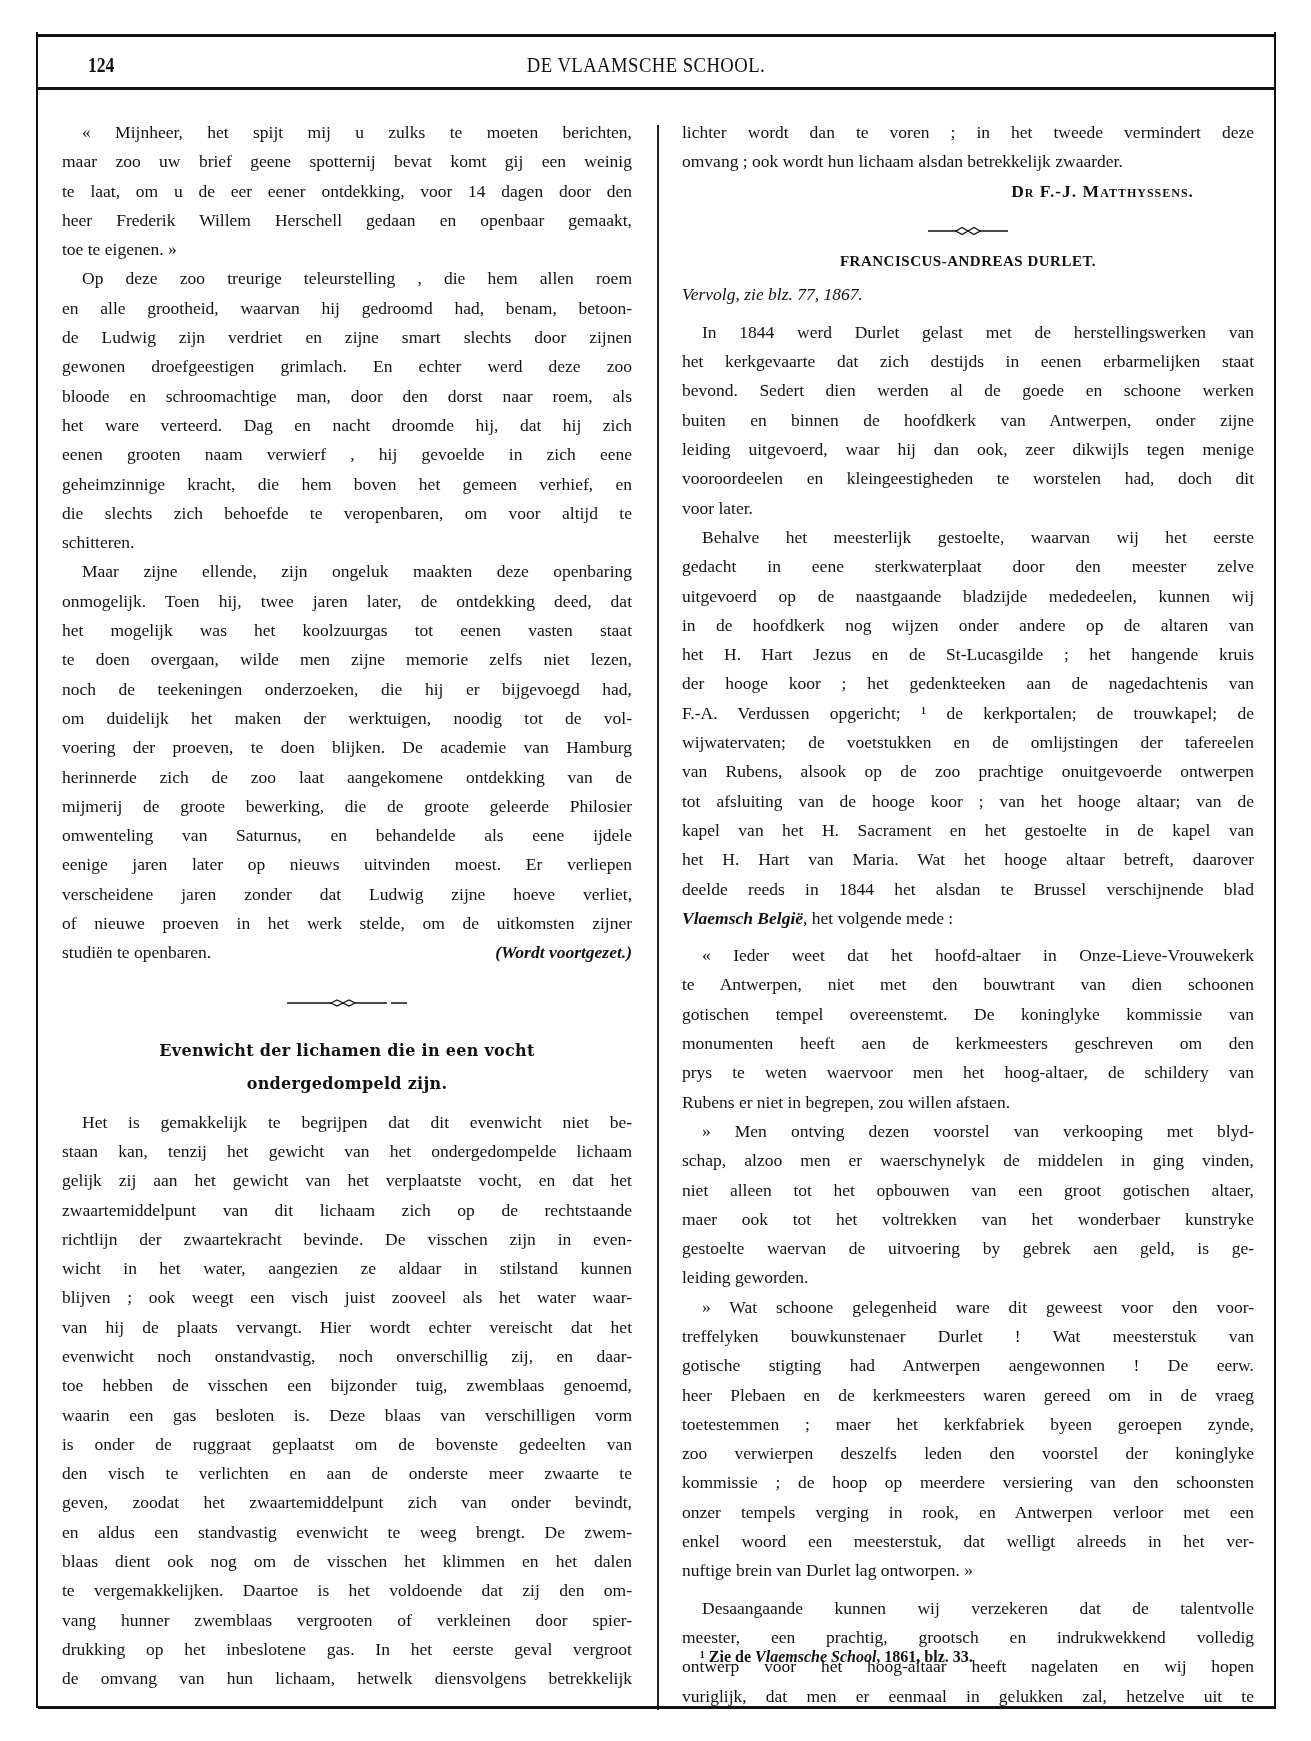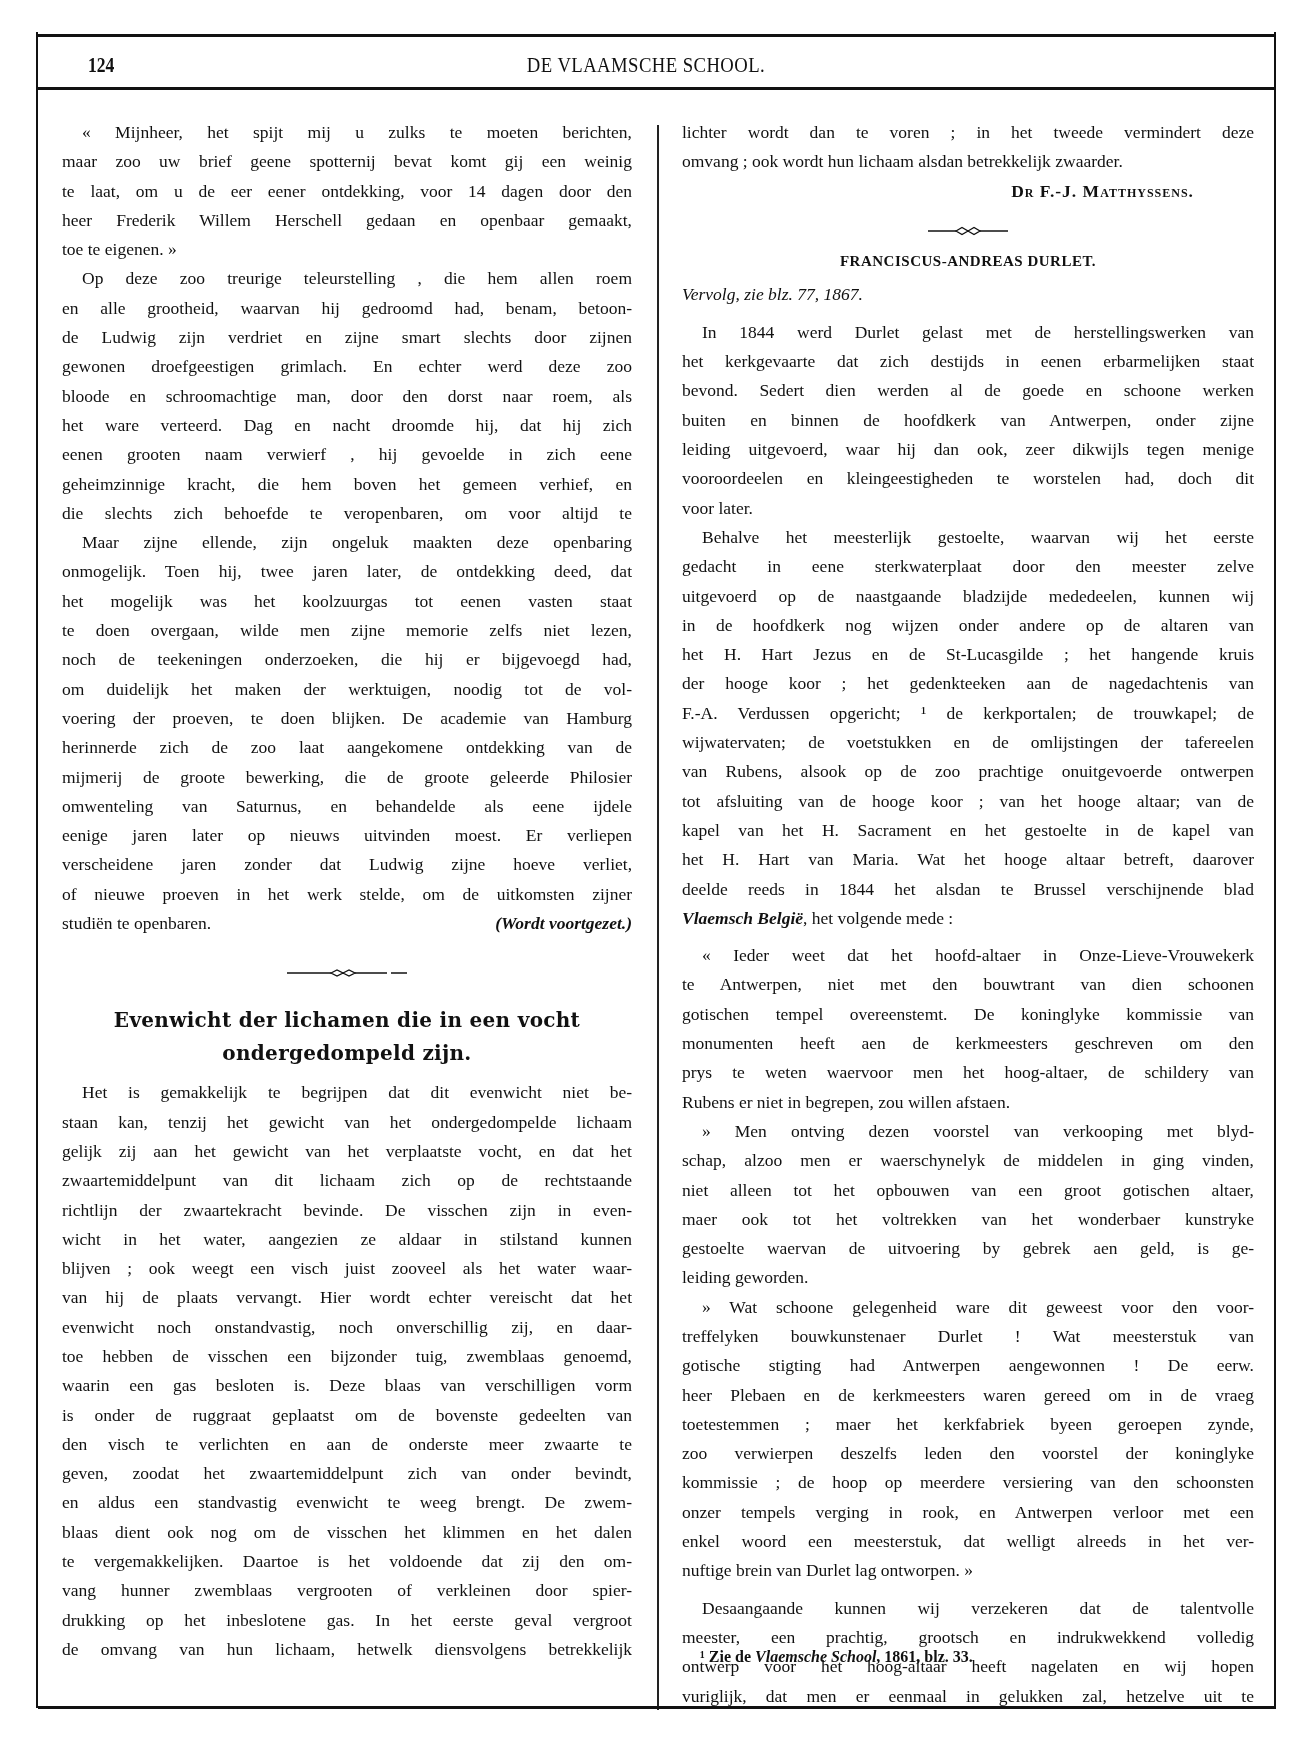--- a/index.html
+++ b/index.html
@@ -16,21 +16,21 @@
   .journal-title { position: absolute; left: 0; width: 100%; text-align: center; top: 4px;
                    font-size: 22px; letter-spacing: 0.5px; transform: scaleX(0.85); }
   .col-divider { position: absolute; left: 657px; top: 125px; width: 2px; height: 1585px; background: #222; }
   .col { position: absolute; top: 118px; font-size: 17.5px; line-height: 29.3px; text-align: justify; }
   .col-left { left: 62px; width: 570px; }
   .col-right { left: 682px; width: 572px; }
   .line { display: block; text-align: justify; text-align-last: justify; white-space: nowrap; }
   .line.last { text-align-last: left; }
   .ornament { display: block; text-align: center; height: 30px; line-height: 30px; }
   .ornament svg { vertical-align: middle; }
-  .section-title { display: block; text-align: center; font-weight: bold; font-size: 20px;
+  .section-title { display: block; text-align: center; font-weight: bold; font-size: 16px;
                    font-family: "DejaVu Serif", serif; line-height: 33px; letter-spacing: 0.3px; }
   .section-title-caps { display:block; text-align:center; font-weight:bold; font-size:15px; letter-spacing: 0.5px;
                         font-family: "Liberation Serif", serif; line-height: 34px; }
   .subtitle { display:block; text-align:left; font-style: italic; font-weight: normal; line-height: 32px; }
   .signature { display:block; text-align:right; padding-right: 60px; font-variant: small-caps; font-weight: bold; letter-spacing: 1px; }
   .continued { font-style: italic; font-weight: bold; float: right; }
   .footnote { position: absolute; left: 700px; top: 1648px; font-size: 16px; font-weight: bold; }
   .footnote i { font-style: italic; }
   .gap { display:block; height: 8px; }
   .gap-lg { display:block; height: 18px; }
@@ -60,20 +60,21 @@
   <div id="l-p2">
       <span class="line" style="text-indent: 20px;">Op deze zoo treurige teleurstelling , die hem allen roem</span>
       <span class="line">en alle grootheid, waarvan hij gedroomd had, benam, betoon-</span>
       <span class="line">de Ludwig zijn verdriet en zijne smart slechts door zijnen</span>
       <span class="line">gewonen droefgeestigen grimlach. En echter werd deze zoo</span>
       <span class="line">bloode en schroomachtige man, door den dorst naar roem, als</span>
       <span class="line">het ware verteerd. Dag en nacht droomde hij, dat hij zich</span>
       <span class="line">eenen grooten naam verwierf , hij gevoelde in zich eene</span>
       <span class="line">geheimzinnige kracht, die hem boven het gemeen verhief, en</span>
       <span class="line">die slechts zich behoefde te veropenbaren, om voor altijd te</span>
+      <span class="line last">schitteren.</span>
     </div>
   <div id="l-p3">
       <span class="line" style="text-indent: 20px;">Maar zijne ellende, zijn ongeluk maakten deze openbaring</span>
       <span class="line">onmogelijk. Toen hij, twee jaren later, de ontdekking deed, dat</span>
       <span class="line">het mogelijk was het koolzuurgas tot eenen vasten staat</span>
       <span class="line">te doen overgaan, wilde men zijne memorie zelfs niet lezen,</span>
       <span class="line">noch de teekeningen onderzoeken, die hij er bijgevoegd had,</span>
       <span class="line">om duidelijk het maken der werktuigen, noodig tot de vol-</span>
       <span class="line">voering der proeven, te doen blijken. De academie van Hamburg</span>
       <span class="line">herinnerde zich de zoo laat aangekomene ontdekking van de</span>

